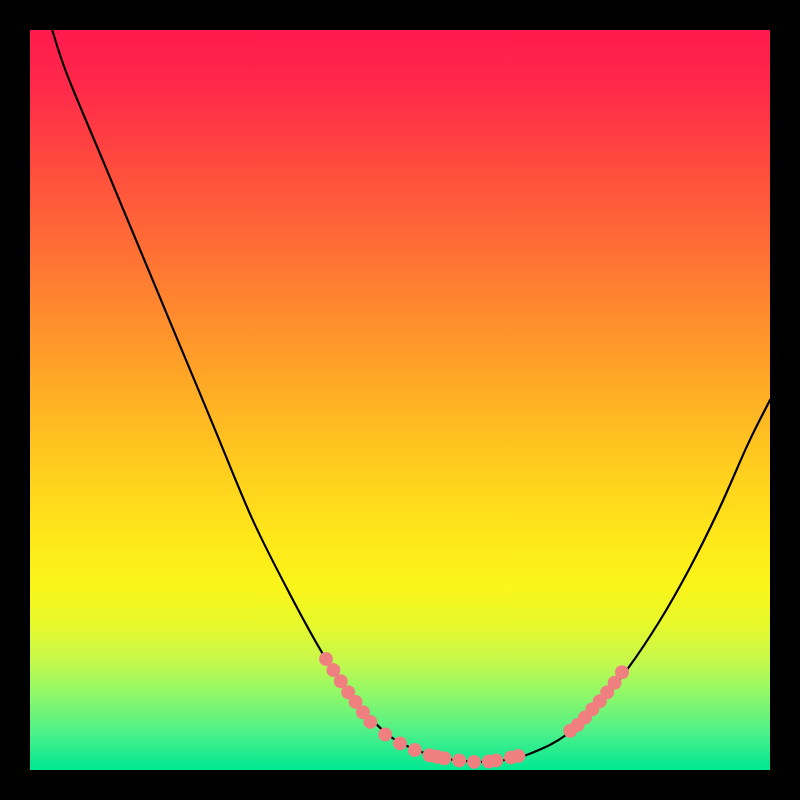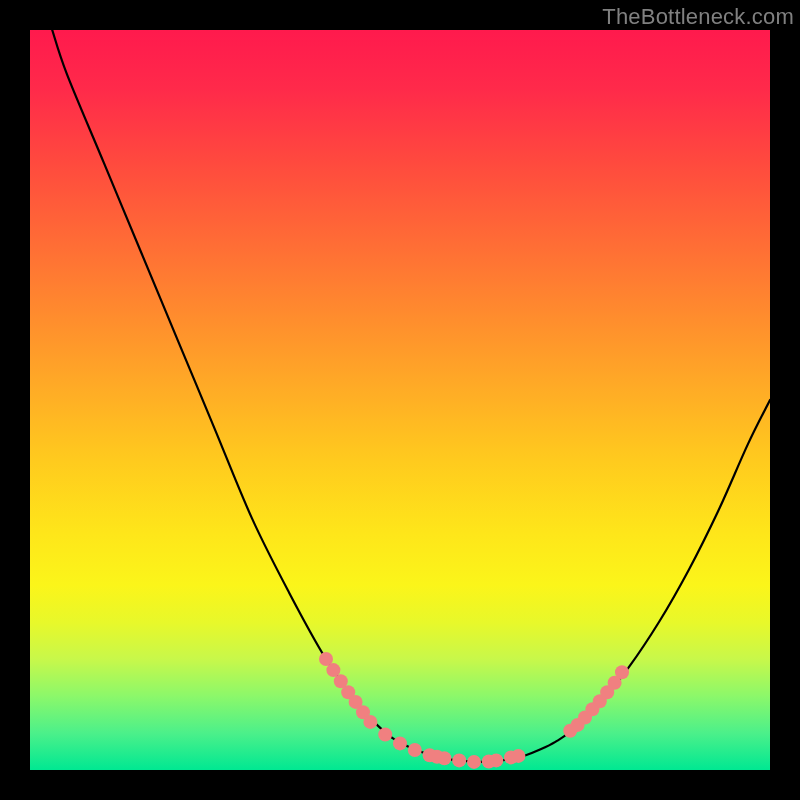--- a/index.html
+++ b/index.html
@@ -53,21 +53,20 @@
     font-weight: 500;
     letter-spacing: 0.2px;
     user-select: none;
   }
 </style>
 </head>
 <body>
 
 <div class="frame">
 
-  <div class="watermark">TheBottleneck.com</div>
 
   <div class="plot-area">
     <svg viewBox="0 0 740 740">
       <path id="curve-path" fill="none" stroke="#000000" stroke-width="2.2" stroke-linecap="round" stroke-linejoin="round" d="M22.2,0 C24.7,7.4 28.4,22.2 37.0,44.4 C45.6,66.6 61.7,103.6 74.0,133.2 C86.3,162.8 98.7,192.4 111.0,222.0 C123.3,251.6 135.7,281.2 148.0,310.8 C160.3,340.4 172.7,370.0 185.0,399.6 C197.3,429.2 209.7,461.3 222.0,488.4 C234.3,515.5 246.7,539.0 259.0,562.4 C271.3,585.8 283.7,609.3 296.0,629.0 C308.3,648.7 324.4,669.7 333.0,680.8 C341.6,691.9 342.9,691.0 347.8,695.6 C352.7,700.2 357.7,704.7 362.6,708.2 C367.5,711.6 372.5,714.0 377.4,716.3 C382.3,718.7 387.3,720.5 392.2,722.2 C397.1,724.0 402.1,725.4 407.0,726.7 C411.9,727.9 416.9,728.9 421.8,729.6 C426.7,730.4 431.7,730.8 436.6,731.1 C441.5,731.5 446.5,731.9 451.4,731.9 C456.3,731.9 461.3,731.6 466.2,731.1 C471.1,730.6 476.1,729.9 481.0,728.9 C485.9,727.9 490.9,726.8 495.8,725.2 C500.7,723.6 505.7,721.5 510.6,719.3 C515.5,717.1 520.5,714.8 525.4,711.9 C530.3,708.9 532.8,707.9 540.2,701.5 C547.6,695.1 559.9,684.3 569.8,673.4 C579.7,662.5 589.5,650.0 599.4,636.4 C609.3,622.8 619.1,608.0 629.0,592.0 C638.9,576.0 648.7,558.7 658.6,540.2 C668.5,521.7 678.3,502.0 688.2,481.0 C698.1,460.0 709.2,432.9 717.8,414.4 C726.4,395.9 736.3,377.4 740.0,370.0"></path>
       <g id="marker-group">
           <circle cx="296.0" cy="629.0" r="7" fill="#f08080"></circle>
           <circle cx="303.4" cy="640.1" r="7" fill="#f08080"></circle>
           <circle cx="310.8" cy="651.2" r="7" fill="#f08080"></circle>
           <circle cx="318.2" cy="662.3" r="7" fill="#f08080"></circle>
           <circle cx="325.6" cy="671.9" r="7" fill="#f08080"></circle>

